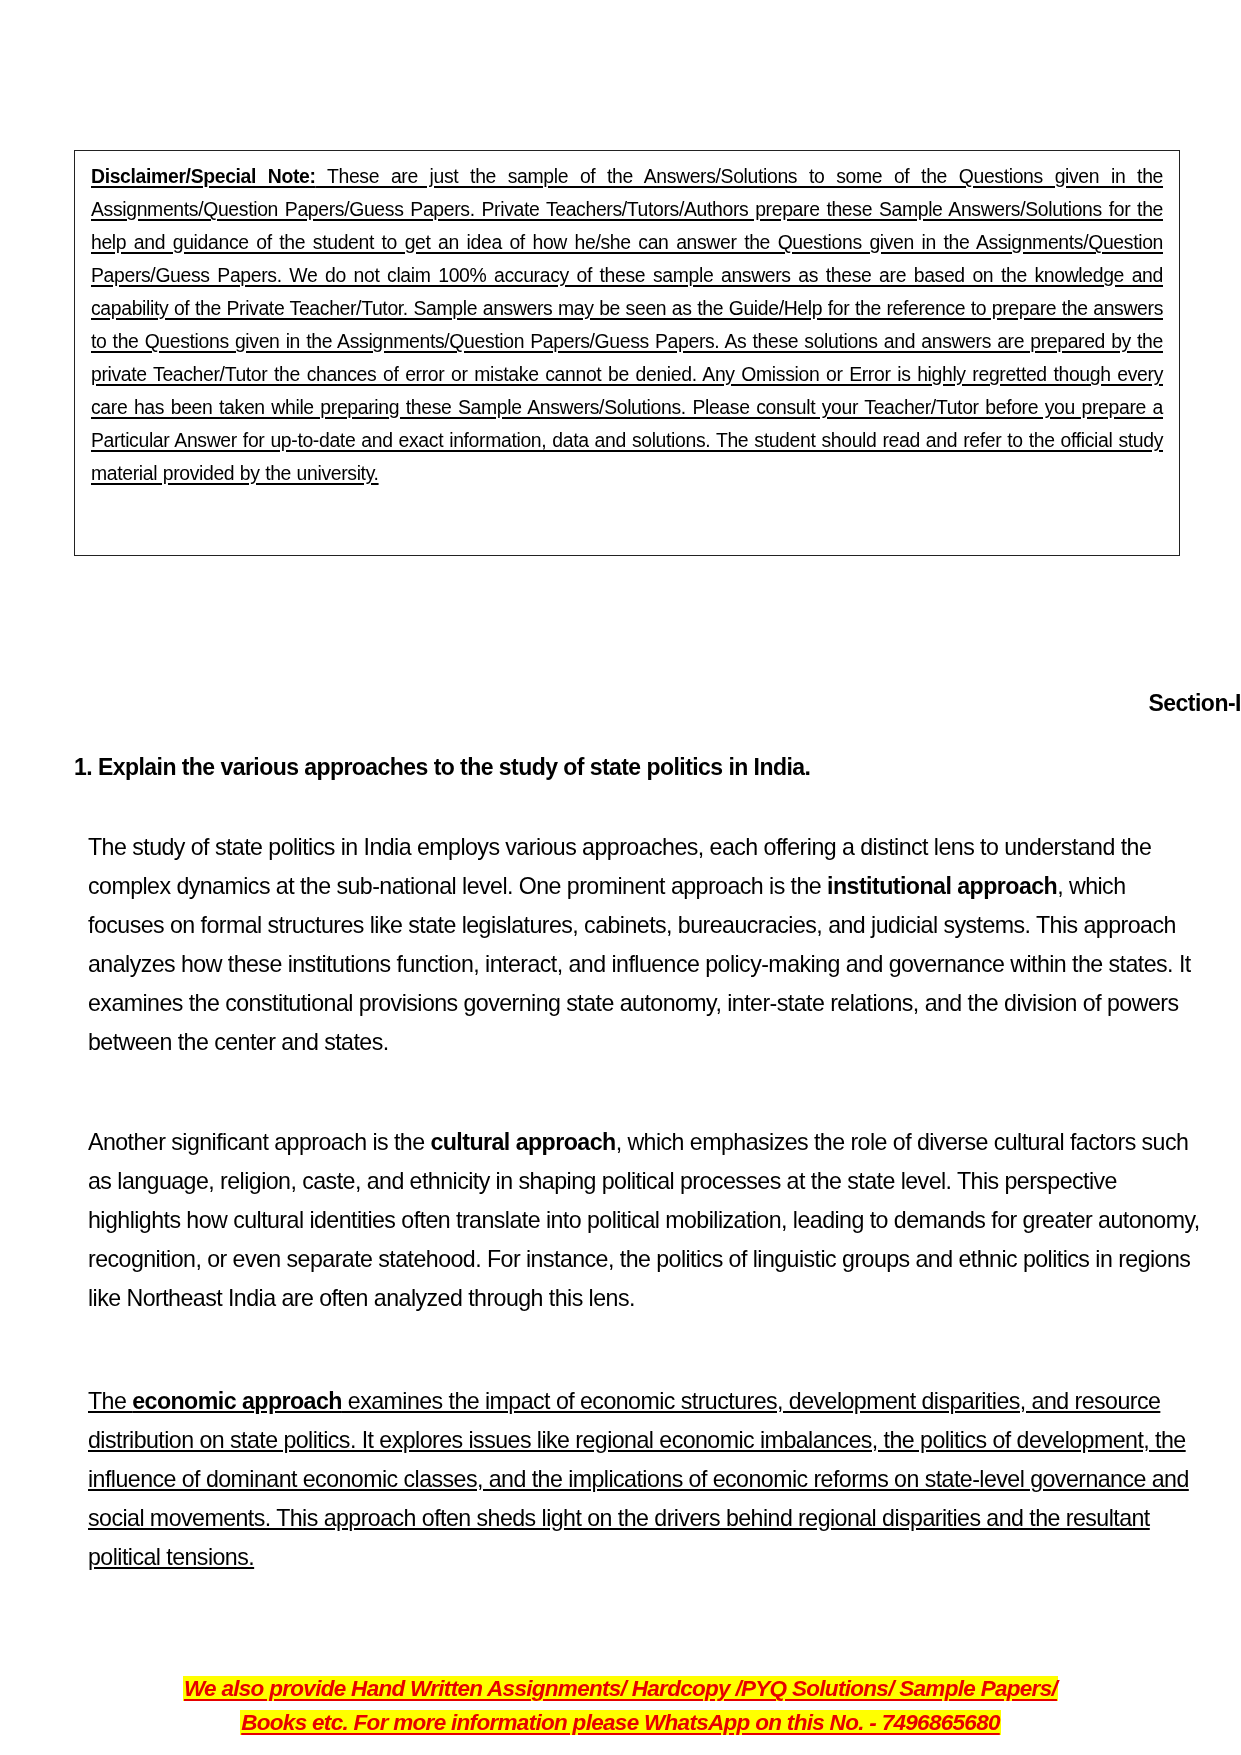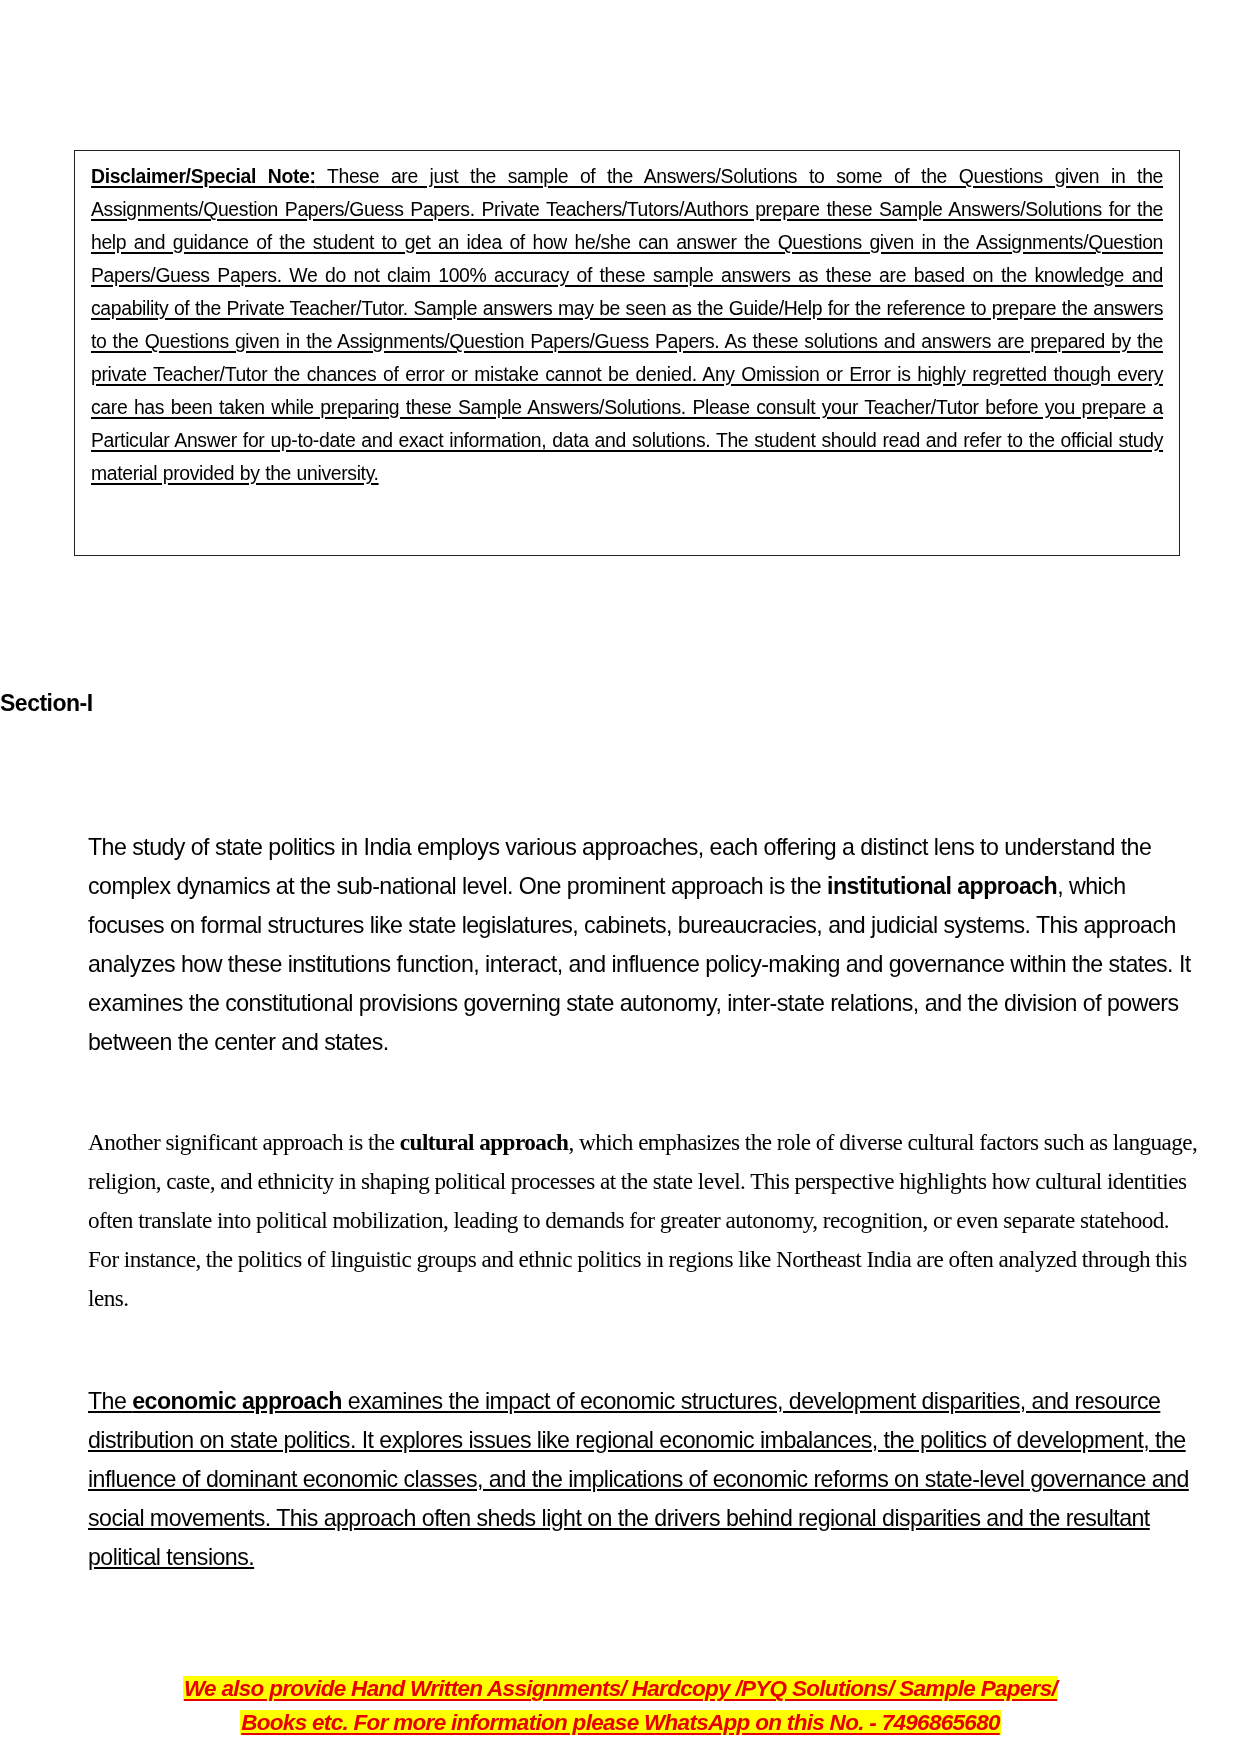--- a/index.html
+++ b/index.html
@@ -45,21 +45,21 @@
       margin: 0;
     }
     .disclaimer-label {
       font-weight: bold;
     }
     .section-heading {
       position: absolute;
       left: 0;
       width: 1241px;
       top: 688px;
-      text-align: left;
+      text-align: right;
       font-weight: bold;
       font-size: 23px;
       line-height: 30px;
       letter-spacing: -0.5px;
     }
     .question {
       position: absolute;
       left: 74px;
       top: 752px;
       width: 1110px;
@@ -71,21 +71,21 @@
     .answer-para {
       position: absolute;
       left: 74px;
       width: 1112px;
       font-size: 23.2px;
       line-height: 38.9px;
       letter-spacing: -0.55px;
       margin: 14px;
     }
     .p1 { top: 814px; }
-    .p2 { top: 1109px; font-family: Liberation Serif, serif; }
+    .p2 { top: 1109px; }
     .p3 { top: 1368px; text-decoration: underline; }
     .answer-para b { font-weight: bold; }
     .promo {
       position: absolute;
       left: 0;
       width: 1241px;
       top: 1672px;
       text-align: center;
       font-style: italic;
       font-weight: bold;
@@ -106,20 +106,21 @@
 <body>
 
 <div class="page">
 
   <div class="disclaimer-box">
     <p class="disclaimer-text"><span class="disclaimer-label">Disclaimer/Special Note:</span><span> These are just the sample of the Answers/Solutions to some of the Questions given in the Assignments/Question Papers/Guess Papers. Private Teachers/Tutors/Authors prepare these Sample Answers/Solutions for the help and guidance of the student to get an idea of how he/she can answer the Questions given in the Assignments/Question Papers/Guess Papers. We do not claim 100% accuracy of these sample answers as these are based on the knowledge and capability of the Private Teacher/Tutor. Sample answers may be seen as the Guide/Help for the reference to prepare the answers to the Questions given in the Assignments/Question Papers/Guess Papers. As these solutions and answers are prepared by the private Teacher/Tutor the chances of error or mistake cannot be denied. Any Omission or Error is highly regretted though every care has been taken while preparing these Sample Answers/Solutions. Please consult your Teacher/Tutor before you prepare a Particular Answer for up-to-date and exact information, data and solutions. The student should read and refer to the official study material provided by the university.</span></p>
   </div>
 
   <div class="section-heading">Section-I</div>
 
+  <div class="question">1. Explain the various approaches to the study of state politics in India.</div>
 
   <p class="answer-para p1"><span>The study of state politics in India employs various approaches, each offering a distinct lens to understand the complex dynamics at the sub-national level. One prominent approach is the </span><b>institutional approach</b><span>, which focuses on formal structures like state legislatures, cabinets, bureaucracies, and judicial systems. This approach analyzes how these institutions function, interact, and influence policy-making and governance within the states. It examines the constitutional provisions governing state autonomy, inter-state relations, and the division of powers between the center and states.</span></p>
 
   <p class="answer-para p2"><span>Another significant approach is the </span><b>cultural approach</b><span>, which emphasizes the role of diverse cultural factors such as language, religion, caste, and ethnicity in shaping political processes at the state level. This perspective highlights how cultural identities often translate into political mobilization, leading to demands for greater autonomy, recognition, or even separate statehood. For instance, the politics of linguistic groups and ethnic politics in regions like Northeast India are often analyzed through this lens.</span></p>
 
   <p class="answer-para p3"><span>The </span><b>economic approach</b><span> examines the impact of economic structures, development disparities, and resource distribution on state politics. It explores issues like regional economic imbalances, the politics of development, the influence of dominant economic classes, and the implications of economic reforms on state-level governance and social movements. This approach often sheds light on the drivers behind regional disparities and the resultant political tensions.</span></p>
 
   <div class="promo" style="color: rgb(230, 0, 0);">
     <span class="promo-line" style="background: rgb(255, 255, 0);">We also provide Hand Written Assignments/ Hardcopy /PYQ Solutions/ Sample Papers/</span><br>
     <span class="promo-line" style="background: rgb(255, 255, 0); text-decoration: underline;">Books etc. For more information please WhatsApp on this No. - 7496865680</span>

